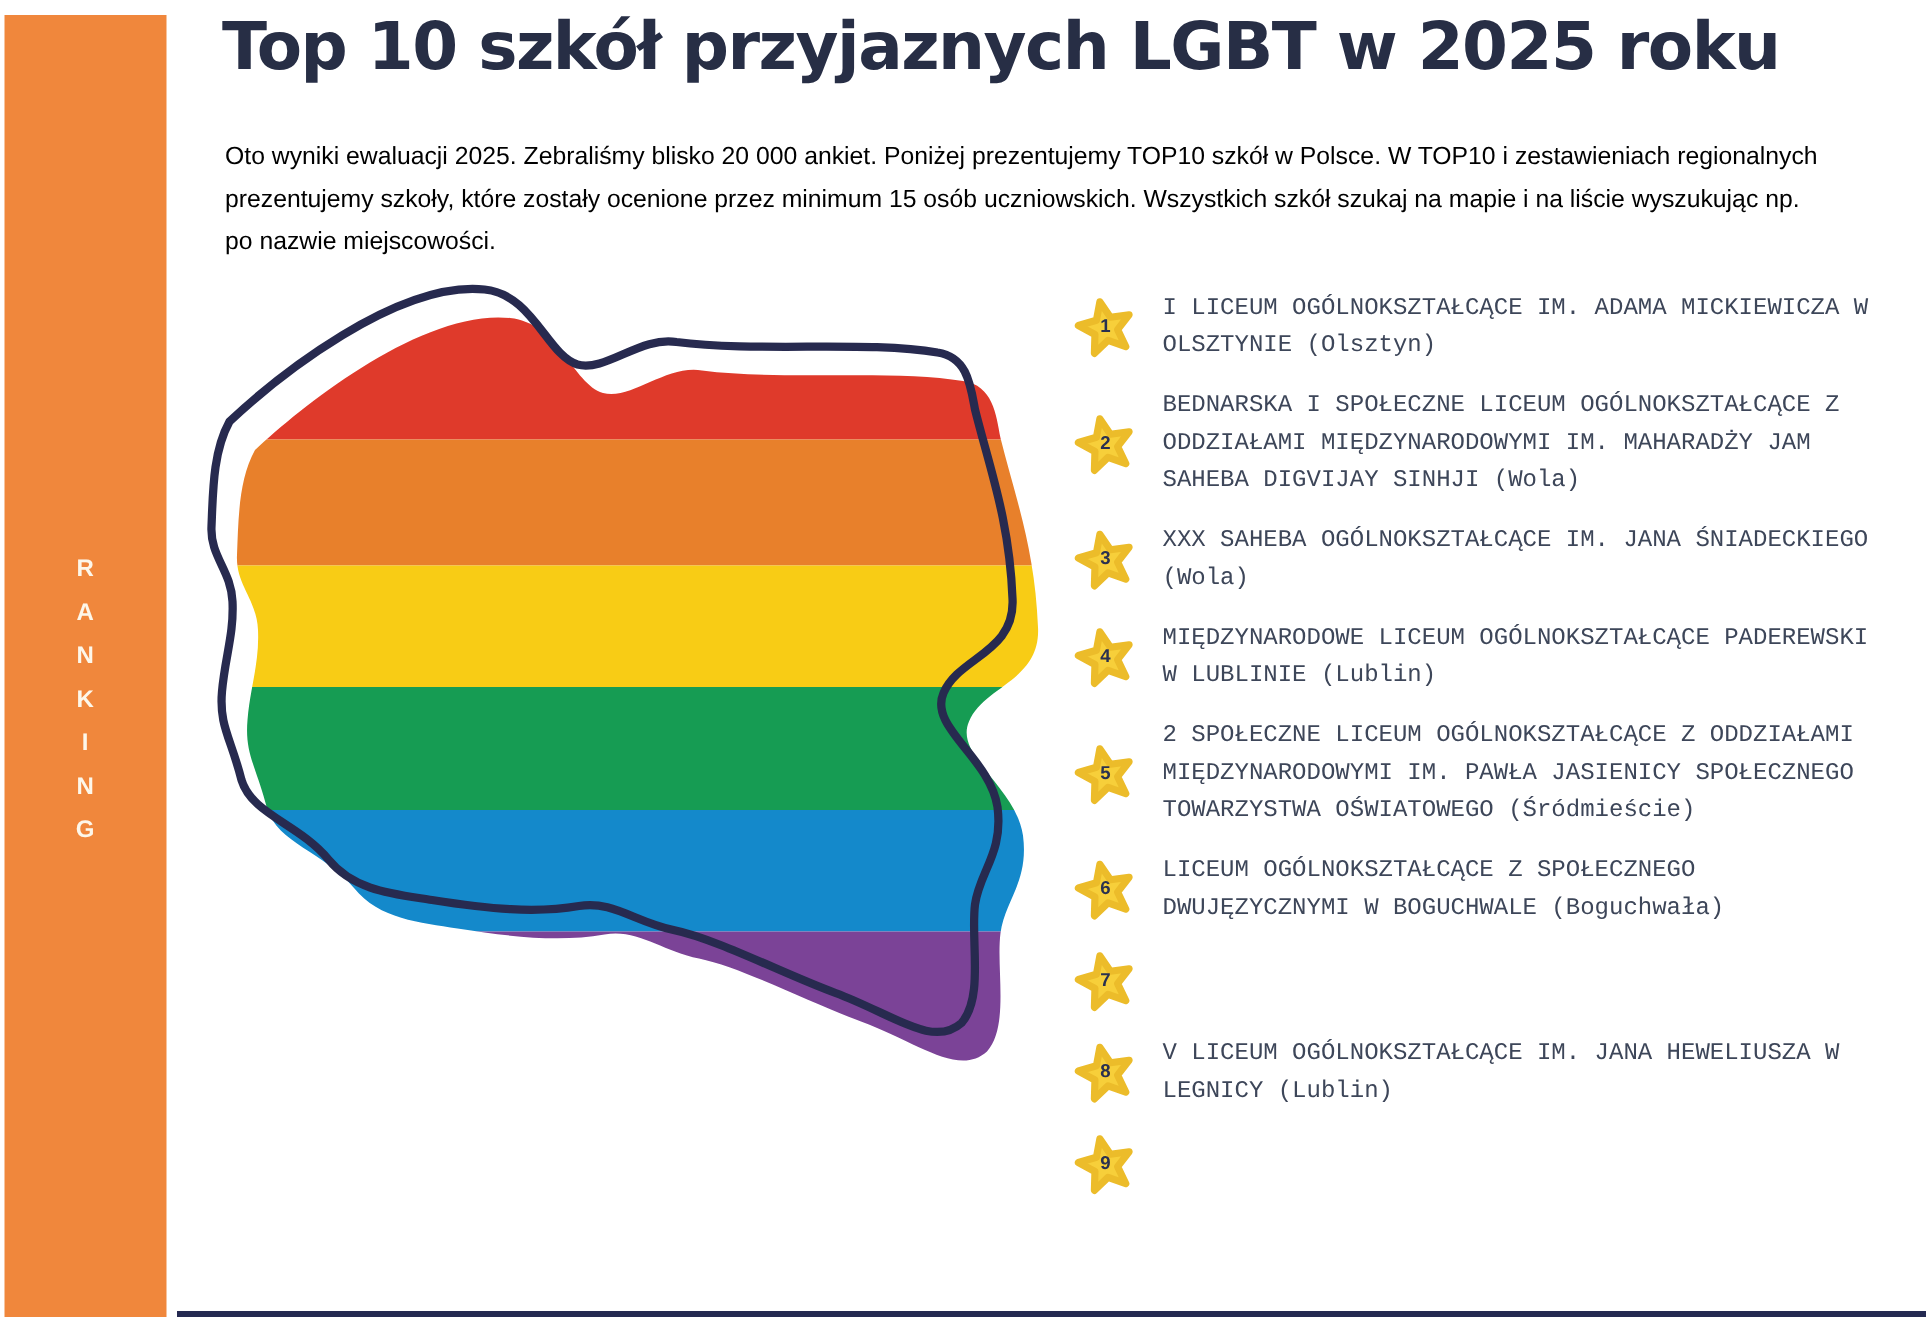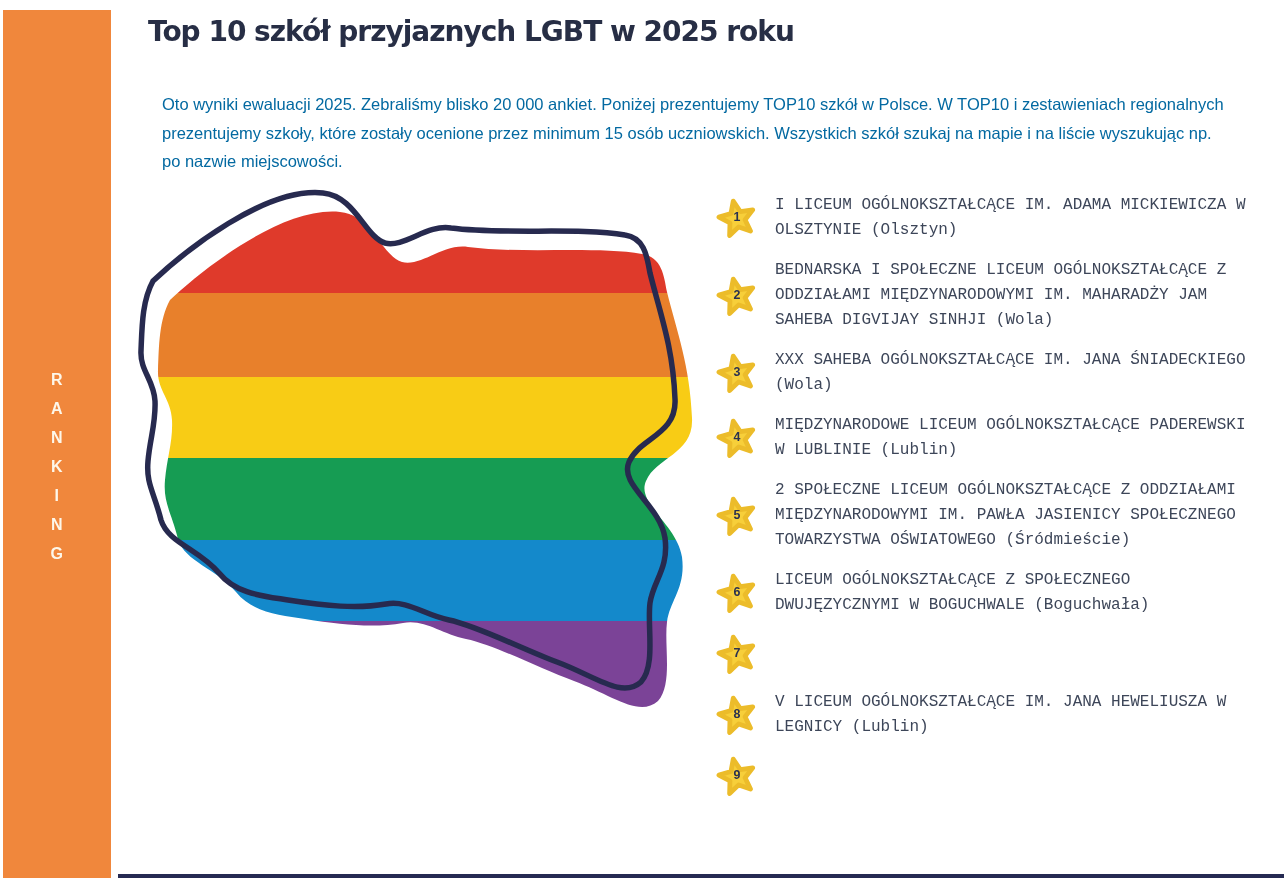--- a/index.html
+++ b/index.html
@@ -29,21 +29,21 @@
     font-weight: 700;
     letter-spacing: 0.5px;
   }
   
   .page-title {
     position: absolute;
     left: 148px; top: 6px;
     width: 1100px;
     margin: 0;
     font-family: "DejaVu Sans", "Liberation Sans", sans-serif;
-    font-size: 28px;
+    font-size: 44px;
     line-height: 52px;
     font-weight: 700;
     letter-spacing: -1px;
     white-space: nowrap;
   }
   .intro {
     position: absolute;
     left: 150px; top: 90px;
     width: 1066px;
     margin: 0;
@@ -97,21 +97,21 @@
       <span>N</span>
       <span>K</span>
       <span>I</span>
       <span>N</span>
       <span>G</span>
     </div>
   </div>
 
   <h1 class="page-title" style="color: rgb(39, 46, 69);">Top 10 szkół przyjaznych LGBT w 2025 roku</h1>
 
-  <p class="intro" style="color: #0369a1; margin-left: 12px;">Oto wyniki ewaluacji 2025. Zebraliśmy blisko 20 000 ankiet. Poniżej prezentujemy TOP10 szkół w Polsce. W TOP10 i zestawieniach regionalnych prezentujemy szkoły, które zostały ocenione przez minimum 15 osób uczniowskich. Wszystkich szkół szukaj na mapie i na liście wyszukując np. po nazwie miejscowości.</p>
+  <p class="intro" style="color: #000000;">Oto wyniki ewaluacji 2025. Zebraliśmy blisko 20 000 ankiet. Poniżej prezentujemy TOP10 szkół w Polsce. W TOP10 i zestawieniach regionalnych prezentujemy szkoły, które zostały ocenione przez minimum 15 osób uczniowskich. Wszystkich szkół szukaj na mapie i na liście wyszukując np. po nazwie miejscowości.</p>
 
   <div class="map-wrap">
     <svg width="600" height="568" viewBox="-26 -26 600 568" xmlns="http://www.w3.org/2000/svg">
       <defs>
         <clipPath id="poland-blob">
           <path d="M 26,106
                    C 58,76 138,12 196,18
                    C 228,21 238,62 258,68
                    C 277,73 300,49 324,53
                    C 378,60 452,52 498,60

